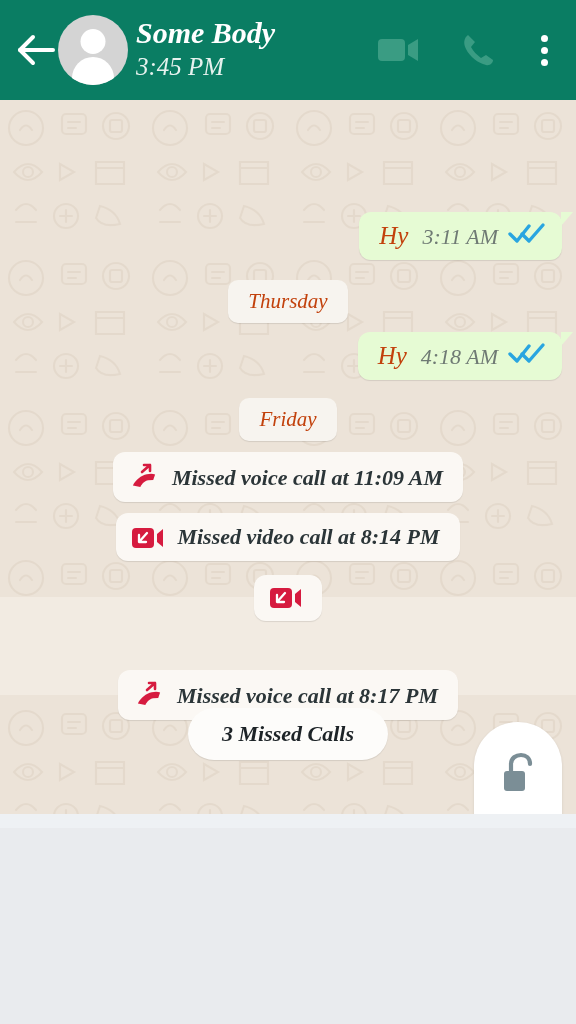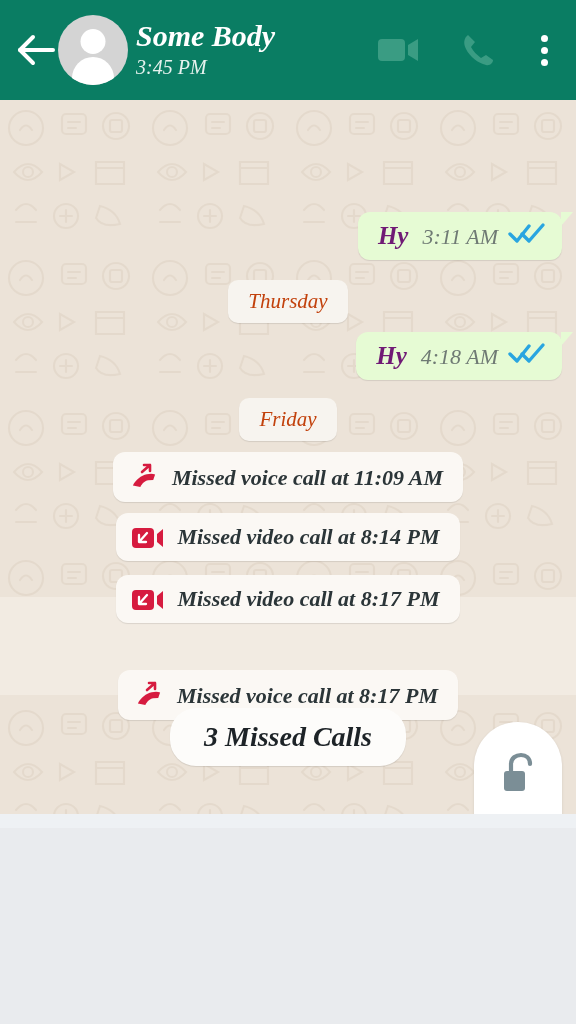--- a/index.html
+++ b/index.html
@@ -79,21 +79,21 @@
   .contact-name {
     color: #ffffff;
     font-size: 30px;
     font-weight: bold;
     font-style: italic;
     line-height: 1.05;
     white-space: nowrap;
   }
   .contact-status {
     color: #e6f2ee;
-    font-size: 20px;
+    font-size: 25px;
     font-style: italic;
     line-height: 1.3;
     margin-top: 2px;
   }
   .header-actions {
     display: flex;
     align-items: center;
     gap: 40px;
     flex: 0 0 auto;
     padding-right: 4px;
@@ -162,21 +162,21 @@
     font-style: italic;
     color: #c2410c;
     box-shadow: 0 1px 1px rgba(0,0,0,0.10);
   }
   .chip.bold {
     font-weight: bold;
     color: #1d2327;
     background: #fdfcfa;
     border-radius: 26px;
     padding: 13px 34px;
-    font-size: 28px;
+    font-size: 22px;
   }
 
   
   .bubble-out {
     position: relative;
     background: #e6fbd4;
     border-radius: 12px;
     padding: 10px 16px 10px 20px;
     display: flex;
     align-items: baseline;
@@ -188,22 +188,22 @@
     position: absolute;
     right: -11px;
     top: 0;
     width: 0; height: 0;
     border-left: 12px solid #e6fbd4;
     border-bottom: 14px solid transparent;
   }
   .msg-text {
     font-size: 25px;
     font-style: italic;
-    font-weight: bold;
-    color: #701a75;
+    font-weight: normal;
+    color: #c2410c;
   }
   .msg-time {
     font-size: 22px;
     font-style: italic;
     color: #6f7a74;
   }
   .ticks {
     display: inline-flex;
     align-items: center;
     margin-left: -4px;
@@ -458,21 +458,20 @@
 
       <div class="row" style="top:475px">
         <div class="call-bubble">
           <span class="call-ico">
             <svg width="32" height="24" viewBox="0 0 32 24">
               <rect x="0" y="2" width="22" height="20" rx="4" fill="#d61b3f"></rect>
               <path d="M25 8 L31 3 L31 21 L25 16 Z" fill="#d61b3f"></path>
               <path d="M15 7 L7 16 M7 16 L14 16 M7 16 L7 9" fill="none" stroke="#ffffff" stroke-width="2.3" stroke-linecap="round" stroke-linejoin="round"></path>
             </svg>
           </span>
-          <span class="call-text">Missed video call at 8:17 PM</span>
         </div>
       </div>
 
       <div class="row" style="top:570px">
         <div class="call-bubble">
           <span class="call-ico">
             <svg width="30" height="28" viewBox="0 0 30 28">
               <path d="M3 20 C7 15 13 12 19 12 C22 12 25 12.5 27 14 L24 19 L19 18 C16 18 12 20 10 23 Z" fill="#d61b3f" transform="rotate(-12 15 17)"></path>
               <path d="M13 9 L21 2 M21 2 L15 2 M21 2 L21 8" fill="none" stroke="#d61b3f" stroke-width="2.6" stroke-linecap="round" stroke-linejoin="round"></path>
             </svg>

